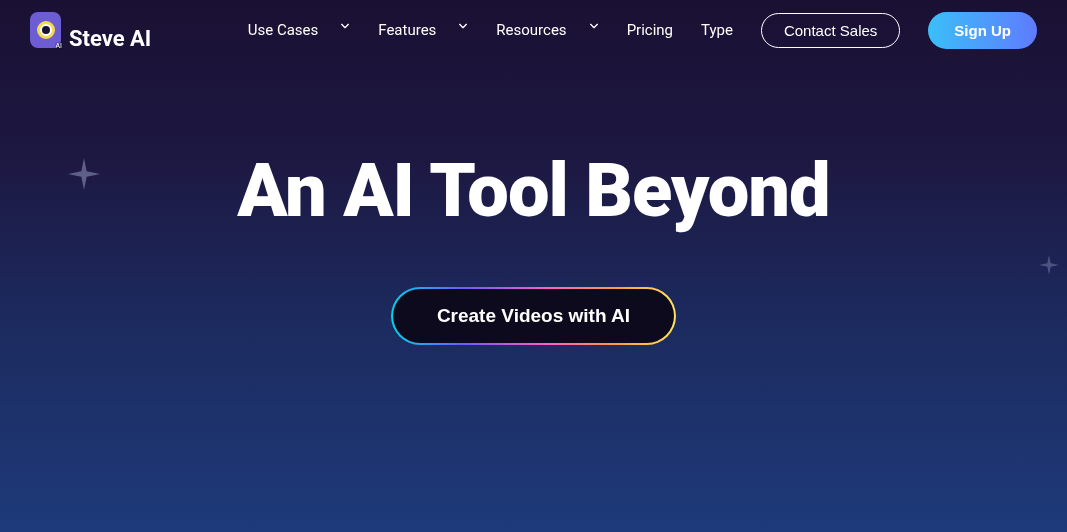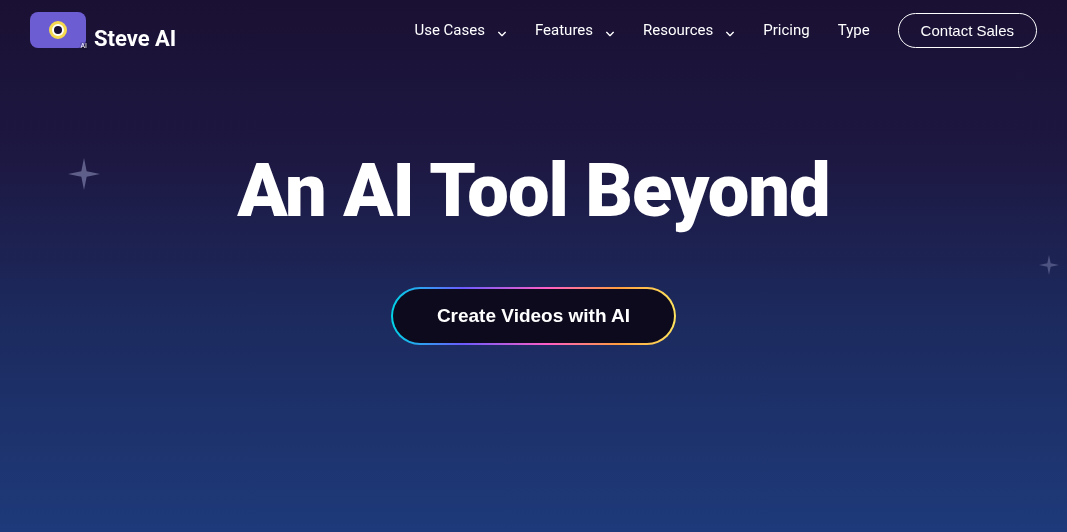--- a/index.html
+++ b/index.html
@@ -25,21 +25,21 @@
       height: 60px;
     }
 
     .logo-wrap {
       display: flex;
       align-items: center;
       gap: 8px;
     }
 
     .logo-icon {
-      width: 56px;
+      width: 31px;
       height: 36px;
       background: #6d5dd3;
       border-radius: 8px;
       position: relative;
       display: flex;
       align-items: center;
       justify-content: center;
     }
 
     .logo-icon::before {
@@ -81,22 +81,22 @@
     .nav {
       display: flex;
       align-items: center;
       gap: 28px;
     }
 
     .nav-item {
       color: #fff;
       font-size: 15px;
       display: flex;
-      align-items: flex-end;
-      gap: 12px;
+      align-items: flex-start;
+      gap: 22px;
       cursor: pointer;
     }
 
     .chevron {
       width: 10px;
       height: 10px;
       display: inline-flex;
       align-items: center;
       justify-content: center;
     }
@@ -225,20 +225,21 @@
           </svg>
       </span>
     </div>
     <div class="nav-item">
       <span>Pricing</span>
     </div>
     <div class="nav-item">
       <span>Type</span>
     </div>
     <button class="btn-contact">Contact Sales</button>
+    <button class="btn-signup">Sign Up</button>
   </nav>
 </header>
 
 <span class="sparkle-left">
   <svg viewBox="0 0 24 24" width="32" height="32">
       <path d="M12 0 L14 10 L24 12 L14 14 L12 24 L10 14 L0 12 L10 10 Z" fill="currentColor"></path>
     </svg>
 </span>
 <span class="sparkle-right">
   <svg viewBox="0 0 24 24" width="20" height="20">

